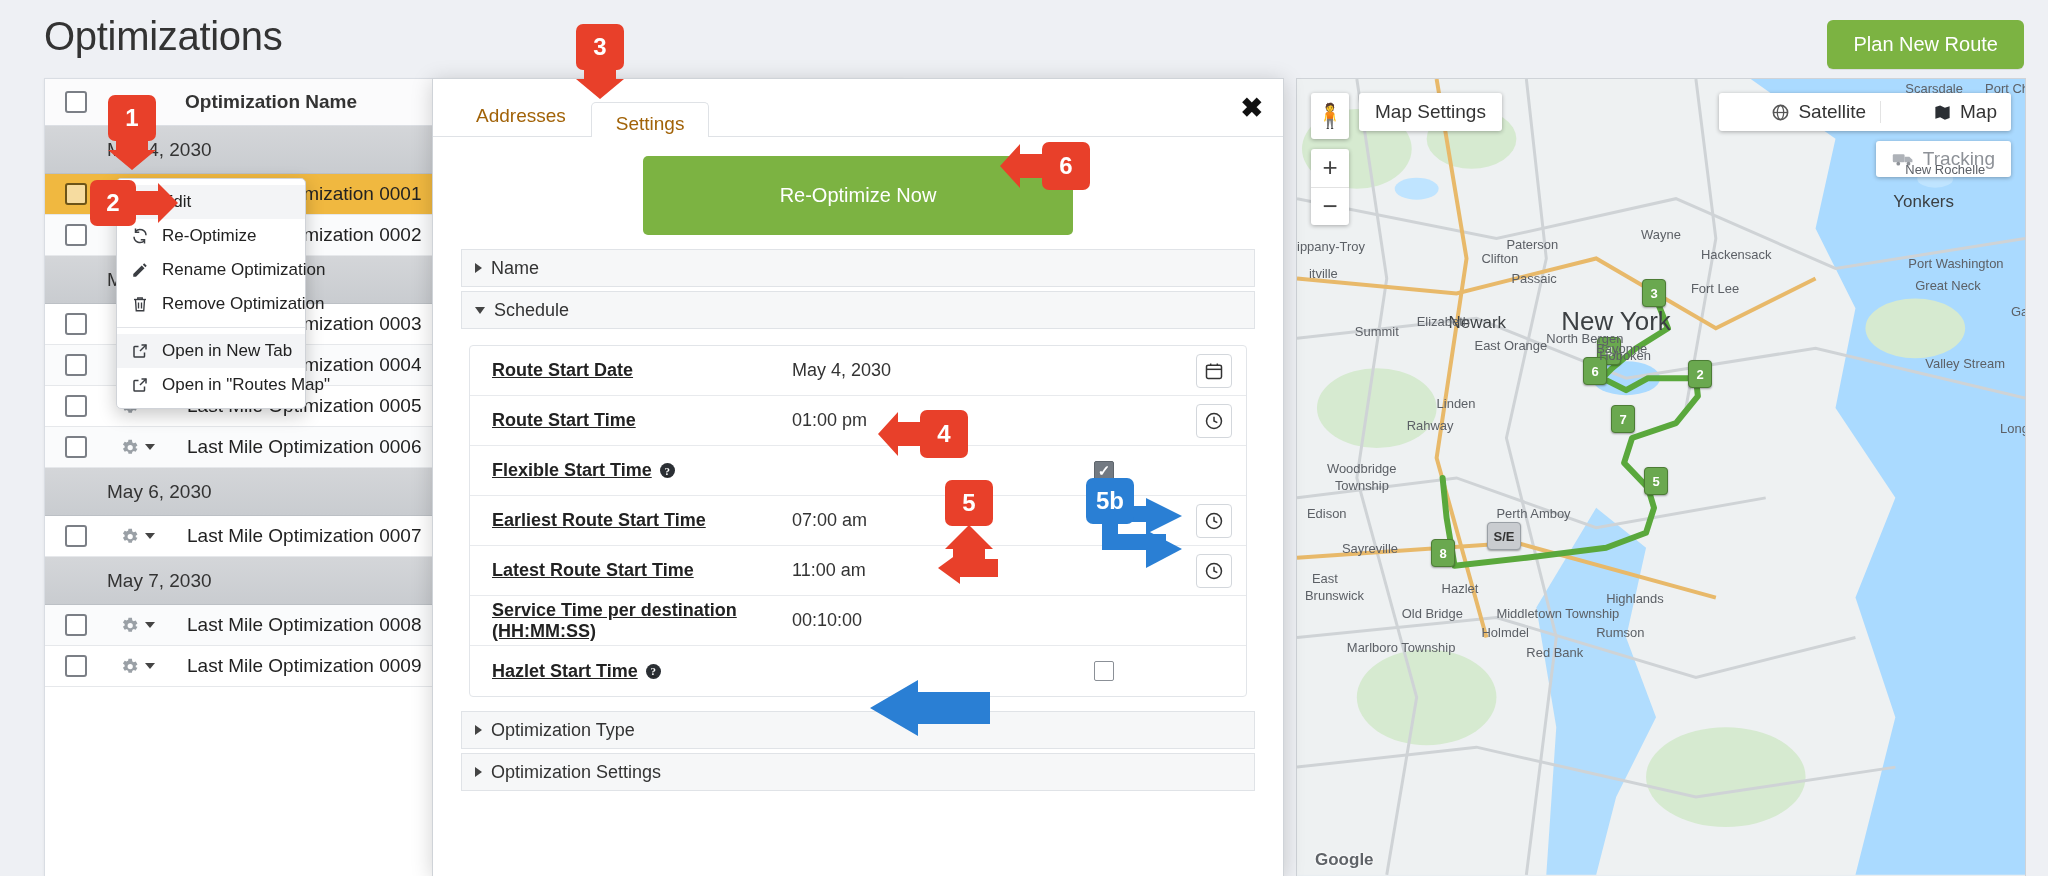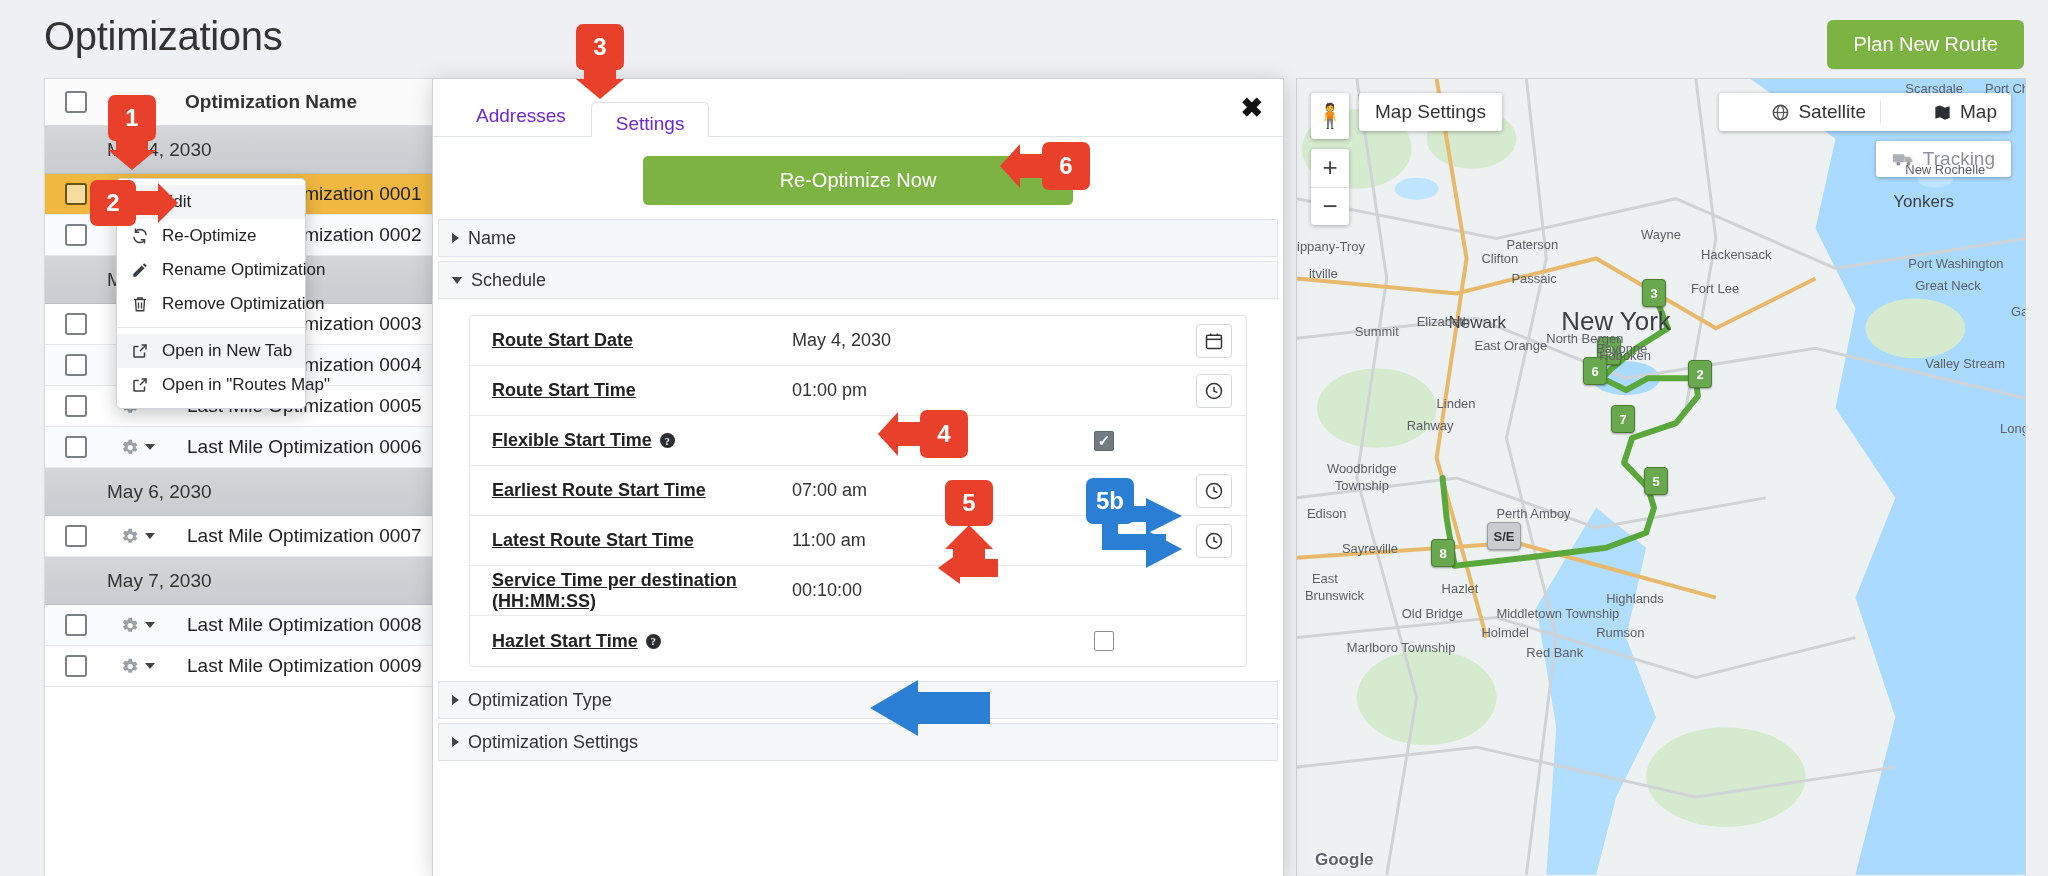--- a/index.html
+++ b/index.html
@@ -87,32 +87,32 @@
     position:absolute; left:432px; top:78px; width:852px; height:798px;
     background:#fff; border:1px solid #cfd3d8; border-bottom:none;
     box-shadow:0 3px 20px rgba(0,0,0,.18); z-index:30; overflow:hidden;
   }
   #modal-close {
     position:absolute; right:20px; top:16px; font-size:27px; line-height:1;
     color:#111; cursor:pointer; font-weight:700;
   }
   .tabs { display:flex; padding-left:18px; padding-top:14px; border-bottom:1px solid #dfe2e6; height:58px;}
   .tab {
-    padding:10px 24px 11px; font-size:19px; color:#6d28d9; cursor:pointer;
+    padding:10px 24px 11px; font-size:19px; color:#a16207; cursor:pointer;
     border:1px solid transparent; border-bottom:none; border-radius:5px 5px 0 0;
     position:relative; top:1px;
   }
   .tab.active { background:#fff; border-color:#dfe2e6;margin-top:8px; }
   .reopt-wrap { display:flex; justify-content:center; padding:19px 0 14px; }
   #reoptimize-now {
     background:#7cb342; color:#fff; border:none; border-radius:5px;
-    font-size:20px; padding:13px 0; width:430px; cursor:pointer; font-family:inherit;
+    font-size:20px; padding:28px 0; width:430px; cursor:pointer; font-family:inherit;
   }
   .acc {
-    margin:0 5px 4px; border:1px solid #e0e3e7; background:#f6f7f8;
+    margin:0 28px 4px; border:1px solid #e0e3e7; background:#f6f7f8;
     height:38px; display:flex; align-items:center; padding-left:13px;
     font-size:18px; color:#333; cursor:pointer; gap:9px;
   }
   .tri-r { width:0;height:0;border-top:5px solid transparent;border-bottom:5px solid transparent;border-left:7px solid #444; }
   .tri-d { width:0;height:0;border-left:5px solid transparent;border-right:5px solid transparent;border-top:7px solid #444; }
   .sched-body { margin:0 22px; padding:12px 0 0; }
   .panel { border:1px solid #e2e5e9; border-radius:4px; margin:0 14px; }
   .frow {
     display:flex; align-items:center; height:50px;
     border-bottom:1px solid #e8eaed; padding:0 14px 0 22px;

